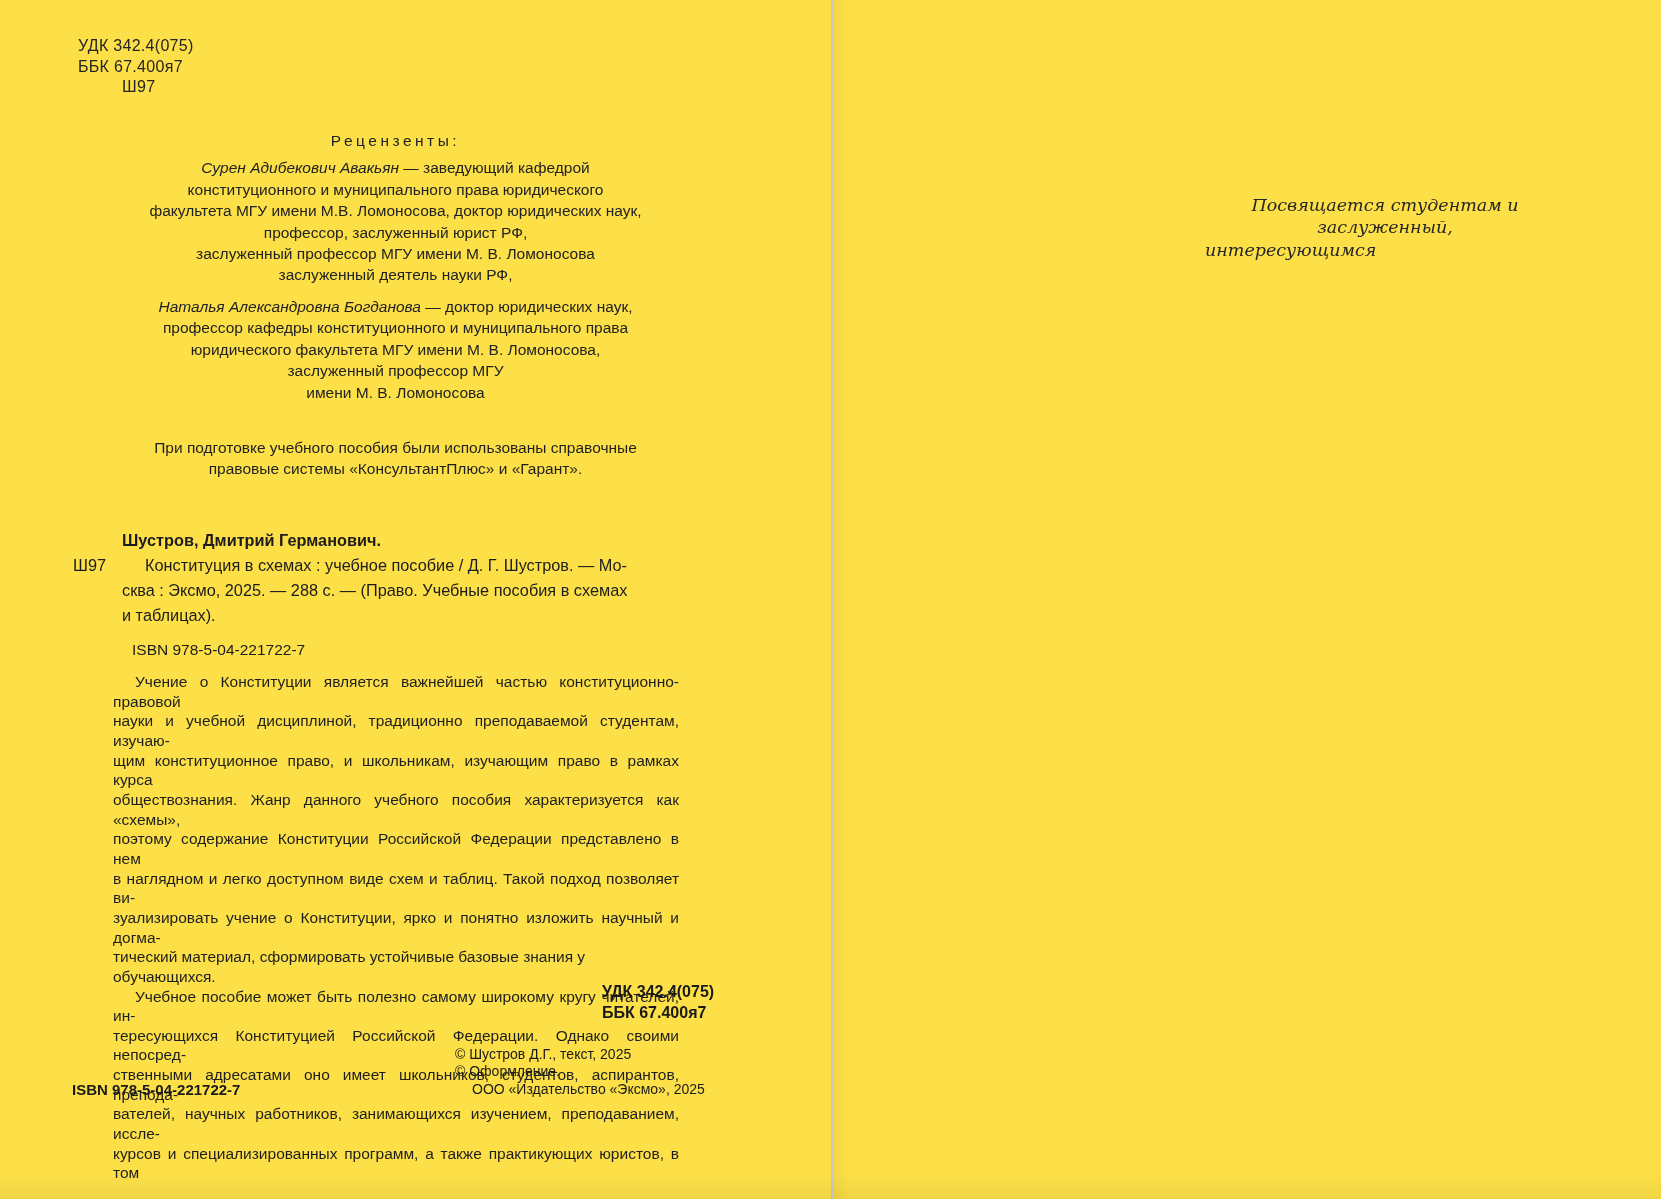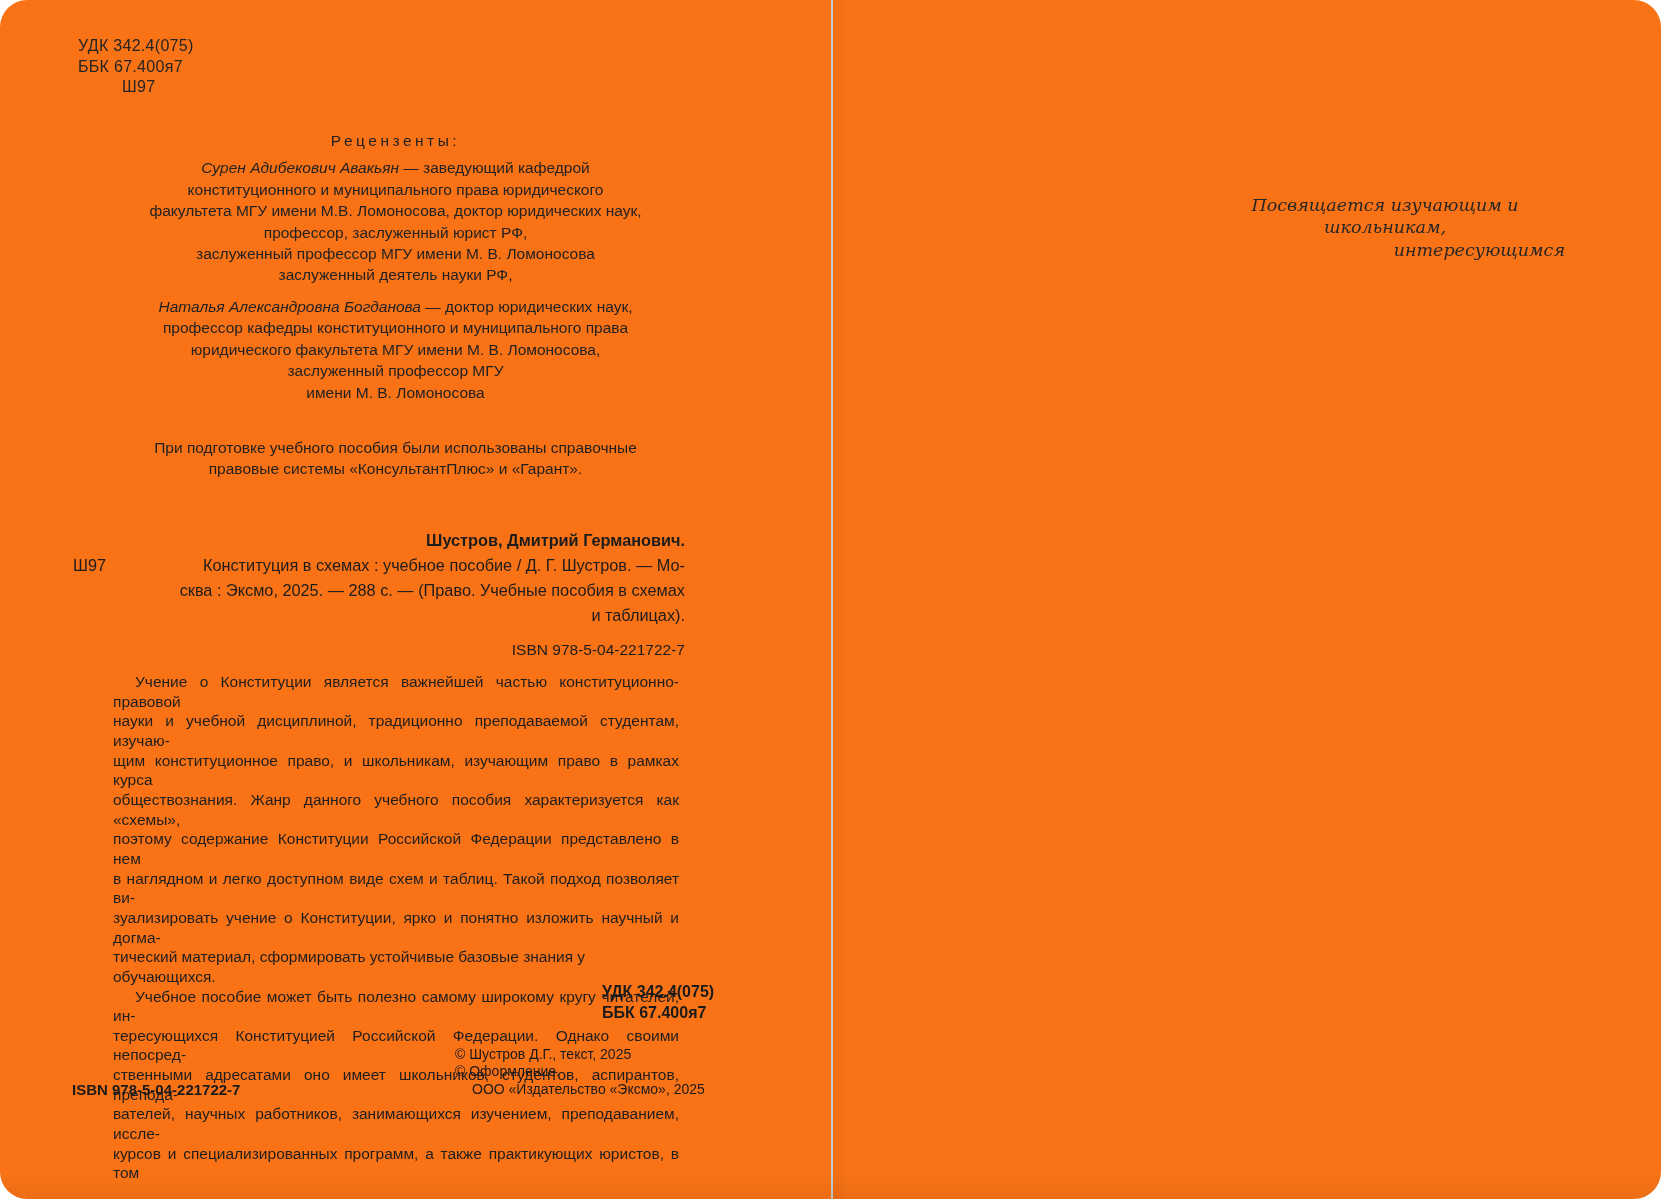--- a/index.html
+++ b/index.html
@@ -1,42 +1,41 @@
 <!DOCTYPE html>
 <html lang="ru"><head>
 <meta charset="utf-8">
 <title>Book imprint page</title>
 <style>
   * { margin:0; padding:0; box-sizing:border-box; }
   body { background:#ffffff; }
   .spread {
     position:relative; width:1661px; height:1199px;
-    background:#f97316; overflow:hidden;
+    background:#fde047; overflow:hidden;
     font-family:"Liberation Sans","DejaVu Sans",sans-serif;
     color:#1f1f1f;
-    border-radius:27px;
   }
   .abs { position:absolute; }
 
   
   .codes-top { left:78px; top:36px; font-size:16px; line-height:20.5px; letter-spacing:0.3px; color:#242424; }
   .codes-top .shelf-indent { padding-left:44px; }
 
   
   .rev-block { left:103px; width:585px; text-align:center; font-size:15.5px; line-height:21.4px; color:#222; }
   .rev1 { top:130px; }
   .rev2 { top:296px; }
   .rev-heading { letter-spacing:3.5px; margin-bottom:6px; }
   .italic { font-style:italic; }
 
   
   .note-block { left:103px; width:585px; top:437px; text-align:center; font-size:15.5px; line-height:21.4px; }
 
   
-  .catalog { left:73px; top:528px; width:612px; font-size:16.3px; line-height:25px; color:#1c1c1c;text-align:right; }
+  .catalog { left:73px; top:528px; width:612px; font-size:16.3px; line-height:25px; color:#1c1c1c; }
   .catalog .author { margin-left:49px; font-weight:bold; }
   .catalog .entry { position:relative; }
   .catalog .shelf { position:absolute; left:0; top:0; }
   .catalog .l-first { margin-left:72px; }
   .catalog .l-cont { margin-left:49px; }
   .catalog .isbn { margin-left:59px; margin-top:9px; font-size:15.5px; }
 
   
   .annotation { left:113px; top:672px; width:566px; font-size:15.5px; line-height:19.65px; color:#1e1e1e; }
   .annotation .jl { text-align:justify; text-align-last:justify; }
@@ -56,21 +55,21 @@
   
   .divider { left:831px; top:0; width:2px; height:1199px; background:#c9c9c9; }
   .gutter-shade { left:833px; top:0; width:16px; height:1199px;
     background:linear-gradient(to right, rgba(0,0,0,0.045), rgba(0,0,0,0)); }
 
   
   .dedication { left:1205px; top:194px; width:360px;
     font-family:"DejaVu Serif","Liberation Serif",serif; font-style:italic;
     font-size:17.5px; line-height:22.4px; color:#262626; }
   .ded-c { text-align:center; }
-  .ded-r { text-align:right; }
+  .ded-r { }
 
   
   .bottom-shade { left:0; bottom:0; width:100%; height:26px;
     background:linear-gradient(to bottom, rgba(0,0,0,0), rgba(0,0,0,0.055)); }
 </style>
 </head>
 <body>
 
 <div class="spread">
 
@@ -141,18 +140,18 @@
     <div>© Оформление.</div>
     <div class="cont">ООО «Издательство «Эксмо», 2025</div>
   </div>
 
   <div class="abs isbn-bottom">ISBN 978-5-04-221722-7</div>
 
   <div class="abs divider"></div>
   <div class="abs gutter-shade"></div>
 
   <div class="abs dedication">
-    <div class="ded-c">Посвящается изучающим и школьникам,</div>
+    <div class="ded-c">Посвящается студентам и заслуженный,</div>
     <div class="ded-r">интересующимся</div>
   </div>
 
   <div class="abs bottom-shade"></div>
 </div>
 
 </body></html>

